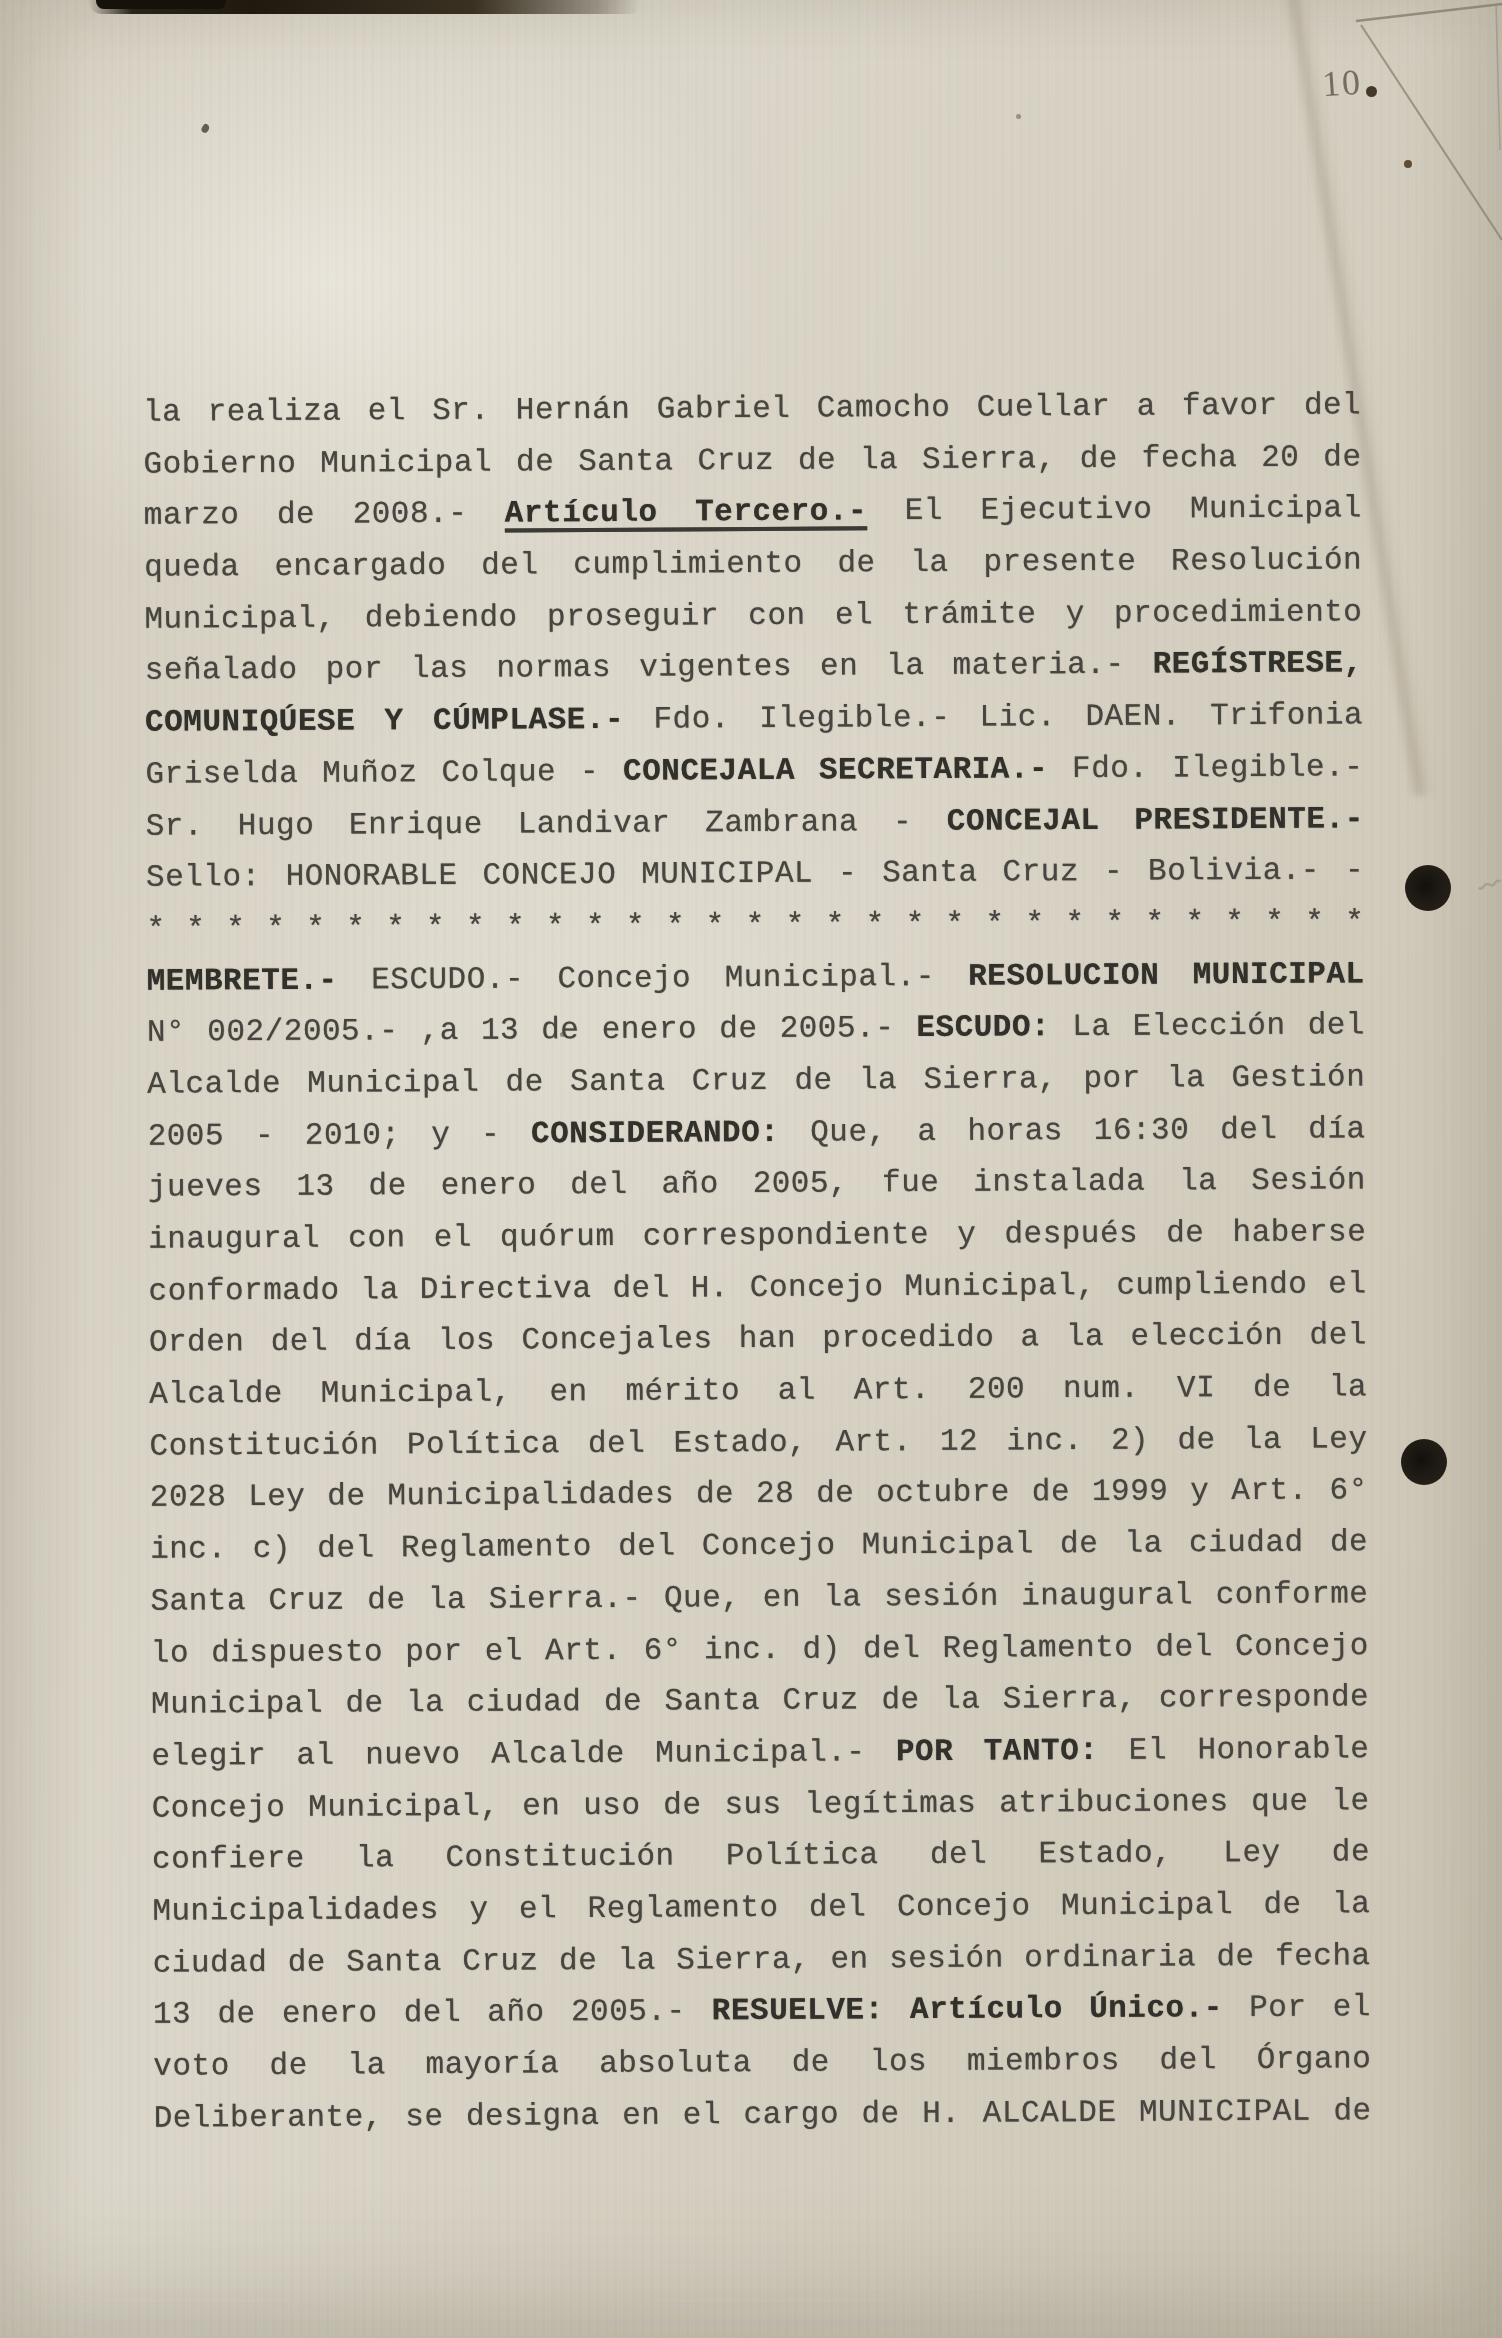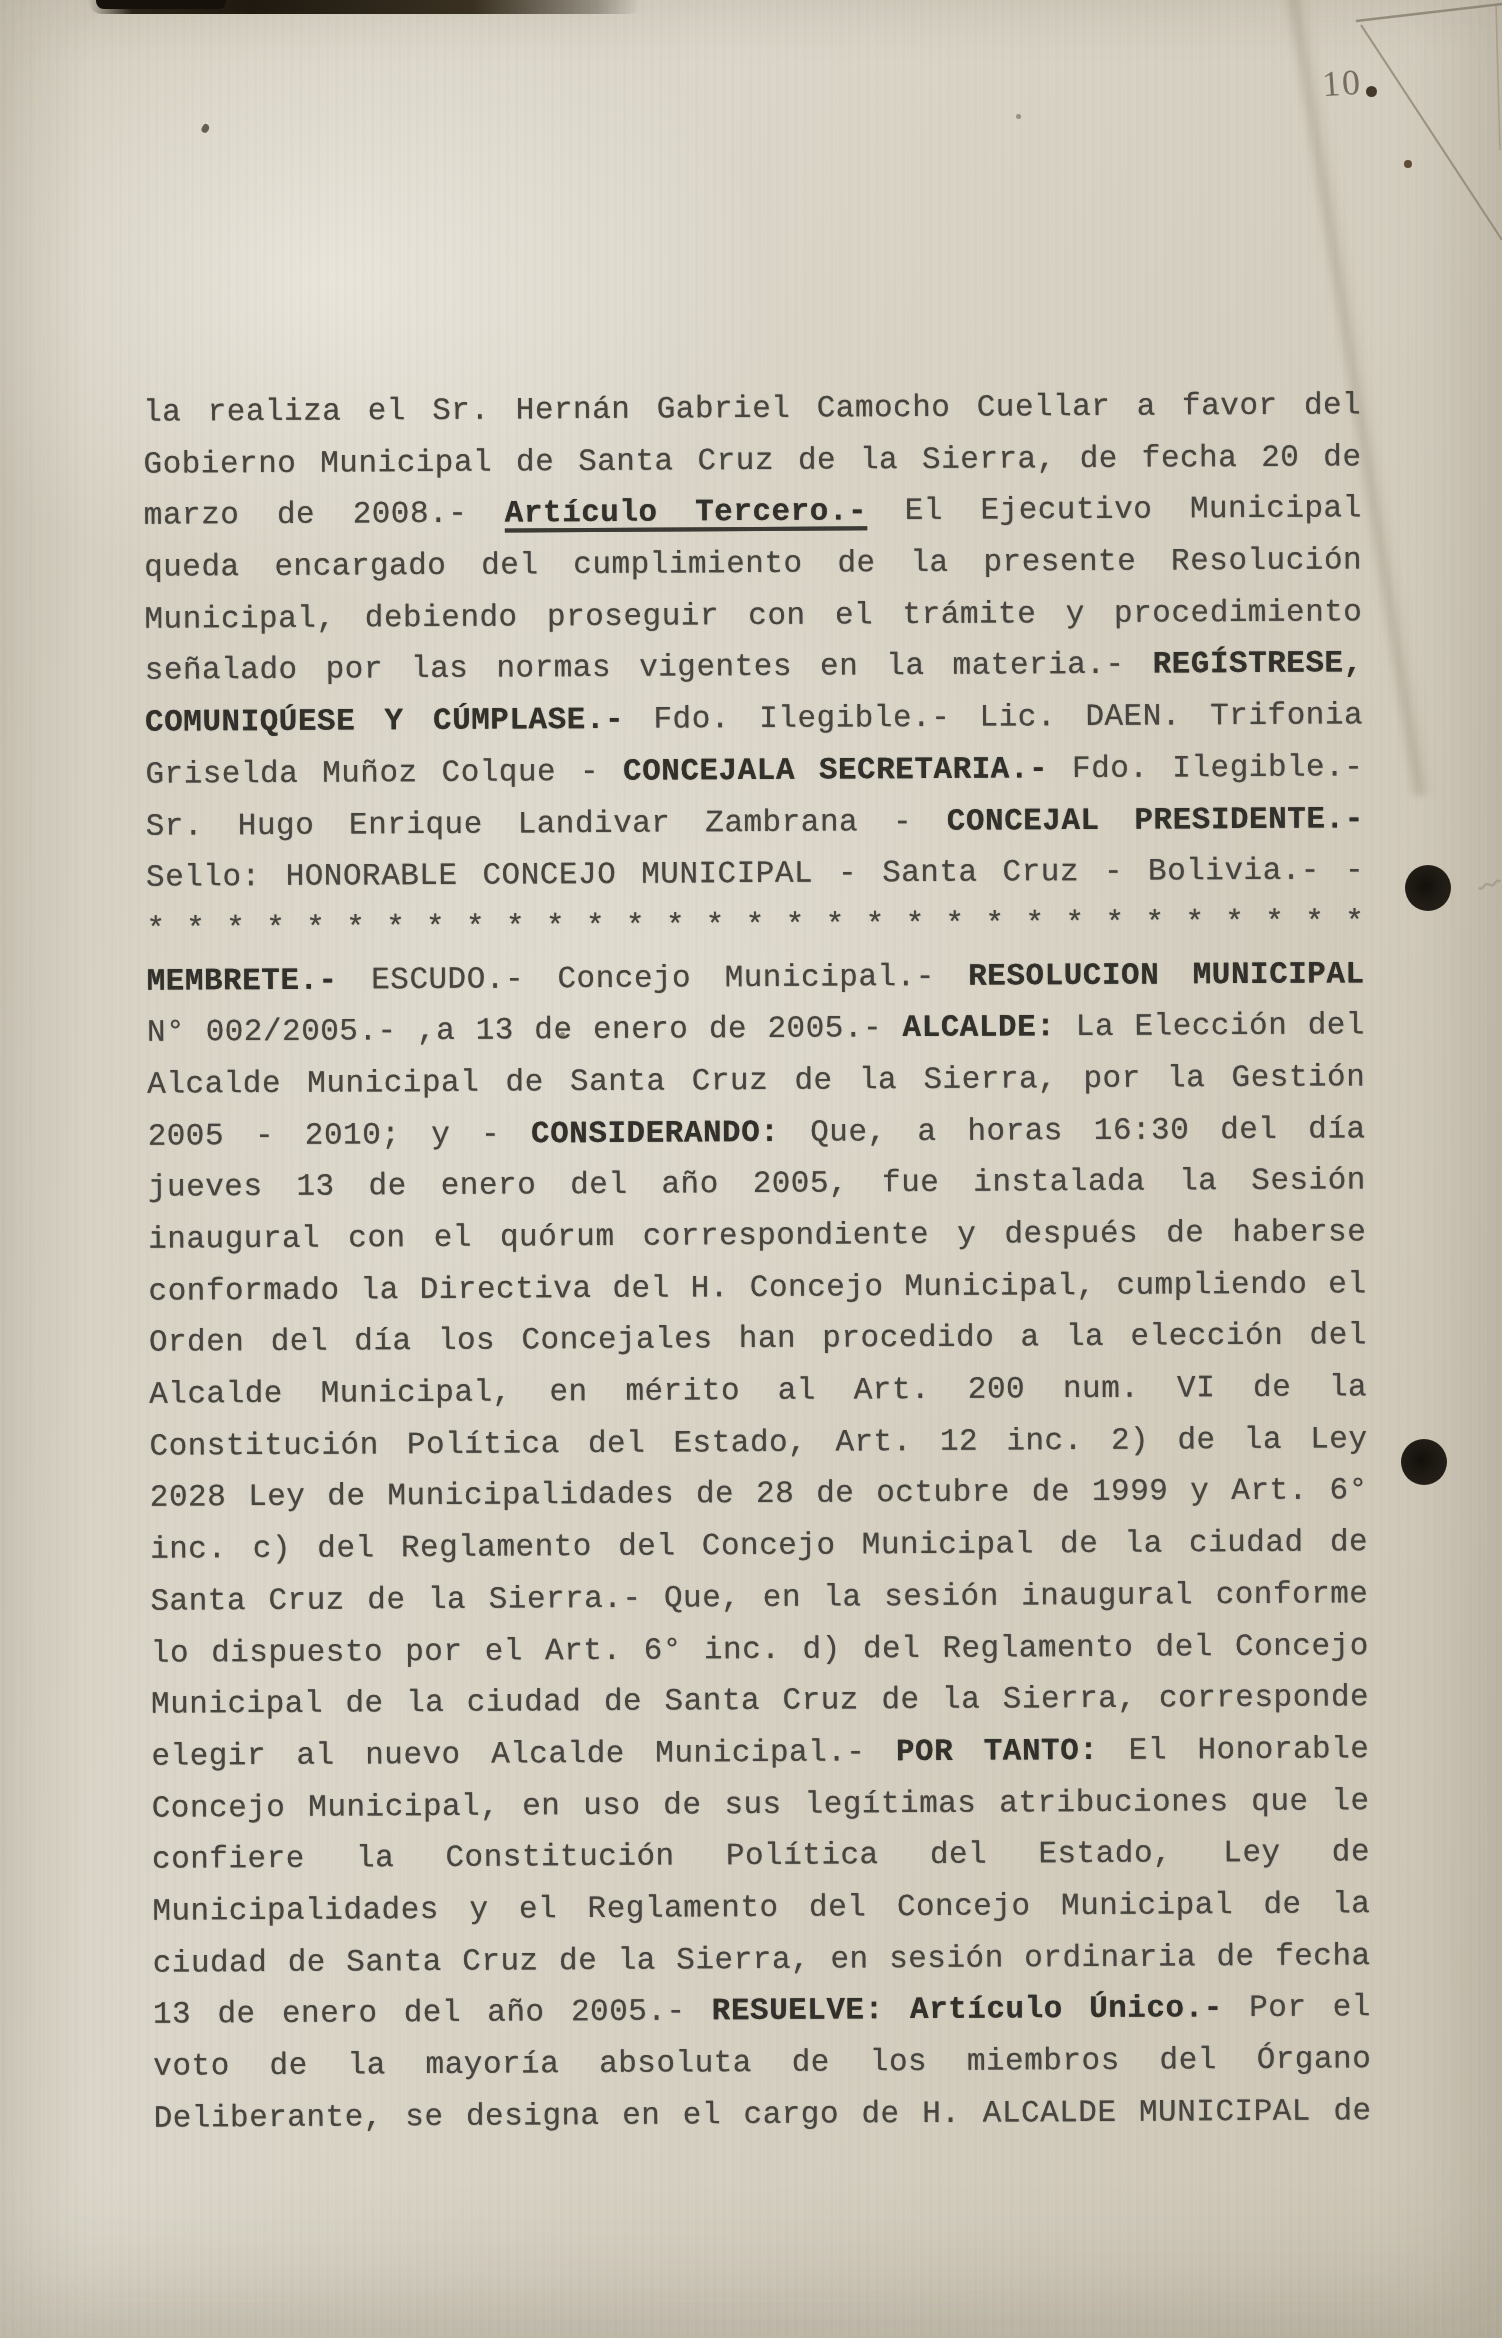--- a/index.html
+++ b/index.html
@@ -182,21 +182,21 @@
       <div class="line"><span>marzo de 2008.- </span><span class="b u">Artículo Tercero.-</span><span> El Ejecutivo Municipal</span></div>
       <div class="line"><span>queda encargado del cumplimiento de la presente Resolución</span></div>
       <div class="line"><span>Municipal, debiendo proseguir con el trámite y procedimiento</span></div>
       <div class="line"><span>señalado por las normas vigentes en la materia.- </span><span class="b">REGÍSTRESE,</span></div>
       <div class="line"><span class="b">COMUNIQÚESE Y CÚMPLASE.-</span><span> Fdo. Ilegible.- Lic. DAEN. Trifonia</span></div>
       <div class="line"><span>Griselda Muñoz Colque - </span><span class="b">CONCEJALA SECRETARIA.-</span><span> Fdo. Ilegible.-</span></div>
       <div class="line"><span>Sr. Hugo Enrique Landivar Zambrana - </span><span class="b">CONCEJAL PRESIDENTE.-</span></div>
       <div class="line"><span>Sello: HONORABLE CONCEJO MUNICIPAL - Santa Cruz - Bolivia.- -</span></div>
       <div class="line"><span>* * * * * * * * * * * * * * * * * * * * * * * * * * * * * * *</span></div>
       <div class="line"><span class="b">MEMBRETE.-</span><span> ESCUDO.- Concejo Municipal.- </span><span class="b">RESOLUCION MUNICIPAL</span></div>
-      <div class="line"><span>N° 002/2005.- ,a 13 de enero de 2005.- </span><span class="b">ALCALDE:</span><span> La Elección del</span></div>
+      <div class="line"><span>N° 002/2005.- ,a 13 de enero de 2005.- </span><span class="b">ESCUDO:</span><span> La Elección del</span></div>
       <div class="line"><span>Alcalde Municipal de Santa Cruz de la Sierra, por la Gestión</span></div>
       <div class="line"><span>2005 - 2010; y - </span><span class="b">CONSIDERANDO:</span><span> Que, a horas 16:30 del día</span></div>
       <div class="line"><span>jueves 13 de enero del año 2005, fue instalada la Sesión</span></div>
       <div class="line"><span>inaugural con el quórum correspondiente y después de haberse</span></div>
       <div class="line"><span>conformado la Directiva del H. Concejo Municipal, cumpliendo el</span></div>
       <div class="line"><span>Orden del día los Concejales han procedido a la elección del</span></div>
       <div class="line"><span>Alcalde Municipal, en mérito al Art. 200 num. VI de la</span></div>
       <div class="line"><span>Constitución Política del Estado, Art. 12 inc. 2) de la Ley</span></div>
       <div class="line"><span>2028 Ley de Municipalidades de 28 de octubre de 1999 y Art. 6°</span></div>
       <div class="line"><span>inc. c) del Reglamento del Concejo Municipal de la ciudad de</span></div>

